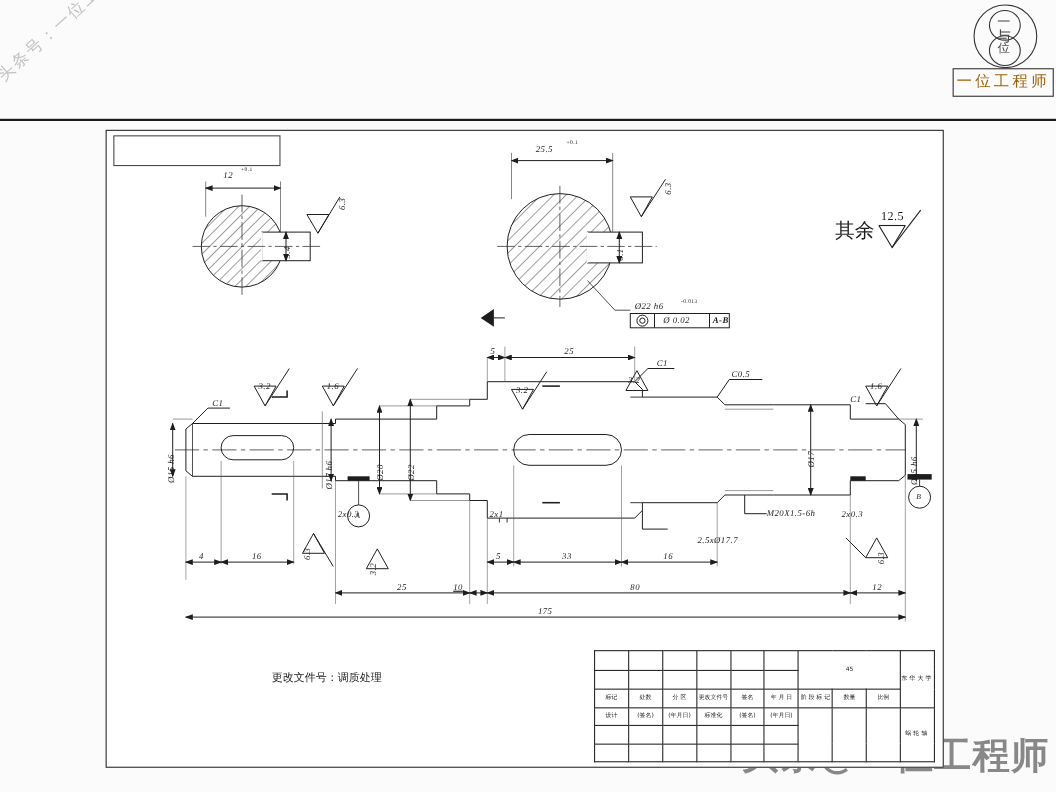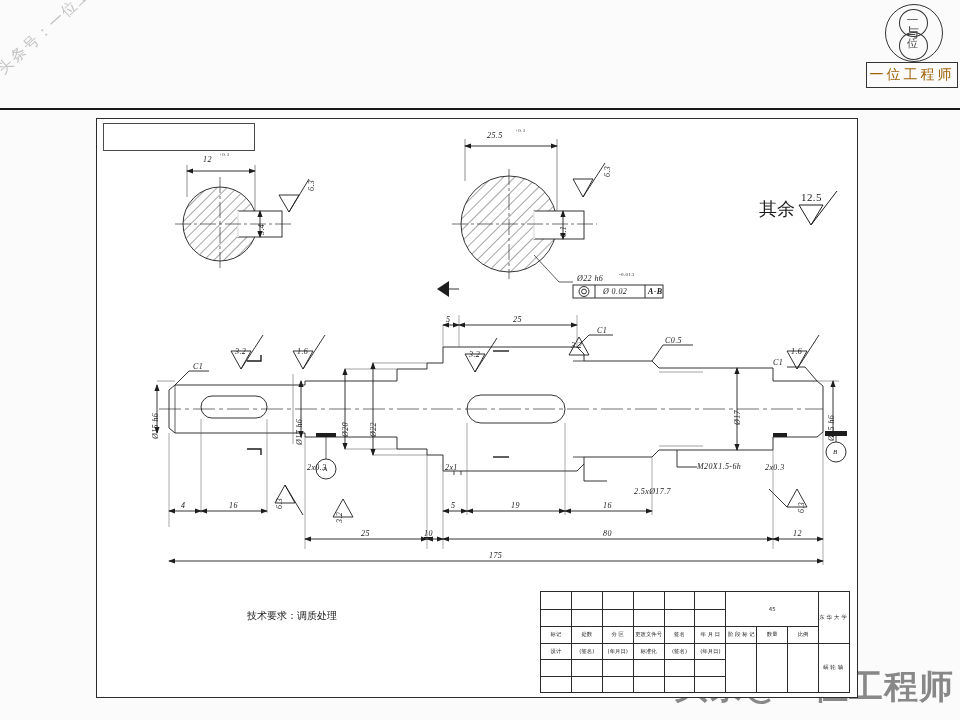--- a/index.html
+++ b/index.html
@@ -364,40 +364,40 @@
 
     <div class="lbl it" style="left:226px;top:346px;font-size:7px;">A</div>
     <div class="lbl it" style="left:736px;top:329px;font-size:7px;">B</div>
 
     <div class="lbl it" style="left:349px;top:196px;">5</div>
     <div class="lbl it" style="left:416px;top:196px;">25</div>
 
     <div class="lbl it" style="left:84px;top:382px;">4</div>
     <div class="lbl it" style="left:132px;top:382px;">16</div>
     <div class="lbl it" style="left:354px;top:382px;">5</div>
-    <div class="lbl it" style="left:414px;top:382px;">19</div>
+    <div class="lbl it" style="left:414px;top:382px;">33</div>
     <div class="lbl it" style="left:506px;top:382px;">16</div>
 
     <div class="lbl it" style="left:264px;top:410px;">25</div>
-    <div class="lbl it" style="left:327px;top:410px;text-decoration:underline;">10</div>
-    <div class="lbl it" style="left:506px;top:410px;">80</div>
+    <div class="lbl it" style="left:315px;top:410px;text-decoration:underline;">10</div>
+    <div class="lbl it" style="left:476px;top:410px;">80</div>
     <div class="lbl it" style="left:696px;top:410px;">12</div>
     <div class="lbl it" style="left:392px;top:432px;">175</div>
 
     <div class="cn" style="left:662px;top:78px;font-size:18px;">其余</div>
     <div class="lbl" style="left:704px;top:72px;font-size:11px;">12.5</div>
     <svg width="60" height="40" style="left:700px;top:84px;">
       <g stroke="#1d1d1d" fill="none" stroke-width="1">
         <path d="M2,2 L14,22 L26,2"></path>
           <line x1="2" y1="2" x2="26" y2="2"></line>
         <path d="M14,22 L40,-12"></path>
       </g>
     </svg>
 
-    <div class="cn" style="left:150px;top:490px;font-size:10px;">技术要求：调质处理</div>
+    <div class="cn" style="left:150px;top:490px;font-size:10px;">更改文件号：调质处理</div>
 
     <div id="tb">
       <table>
         <tbody>
             <tr>
           <td rowspan="1" style="height:12px"></td>
               <td></td>
               <td></td>
               <td></td>
               <td></td>

